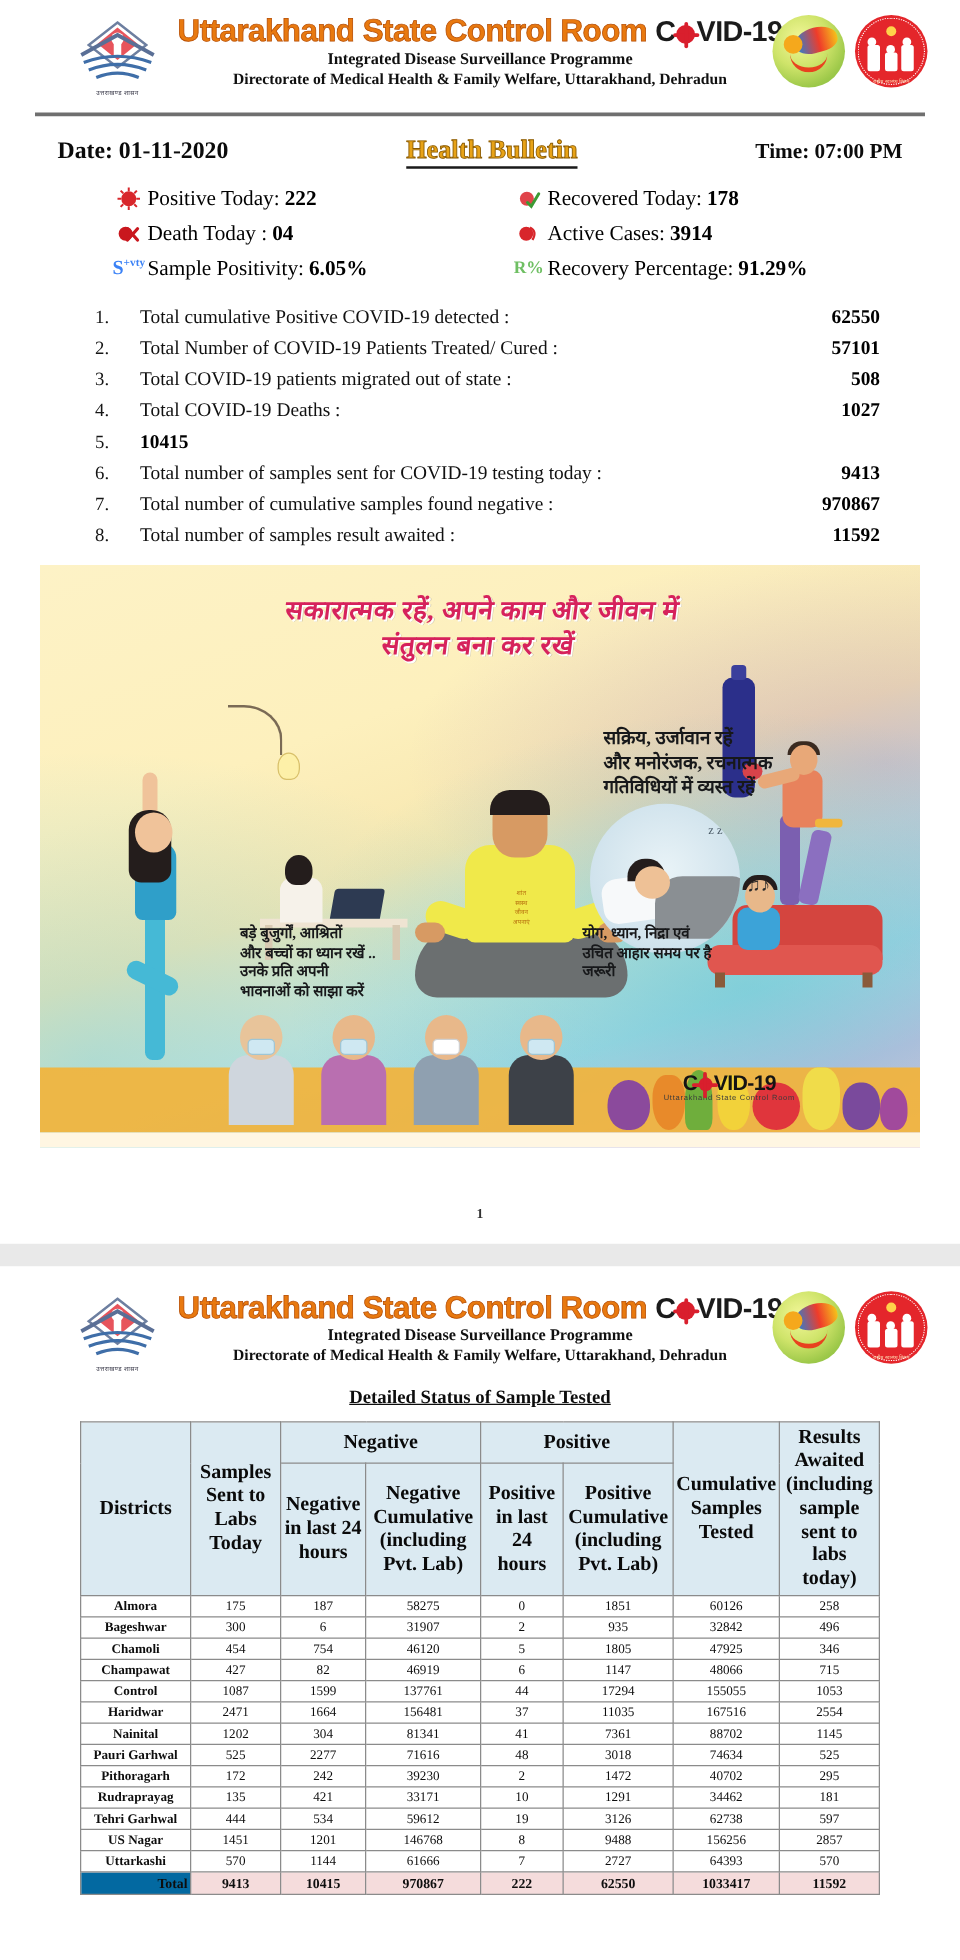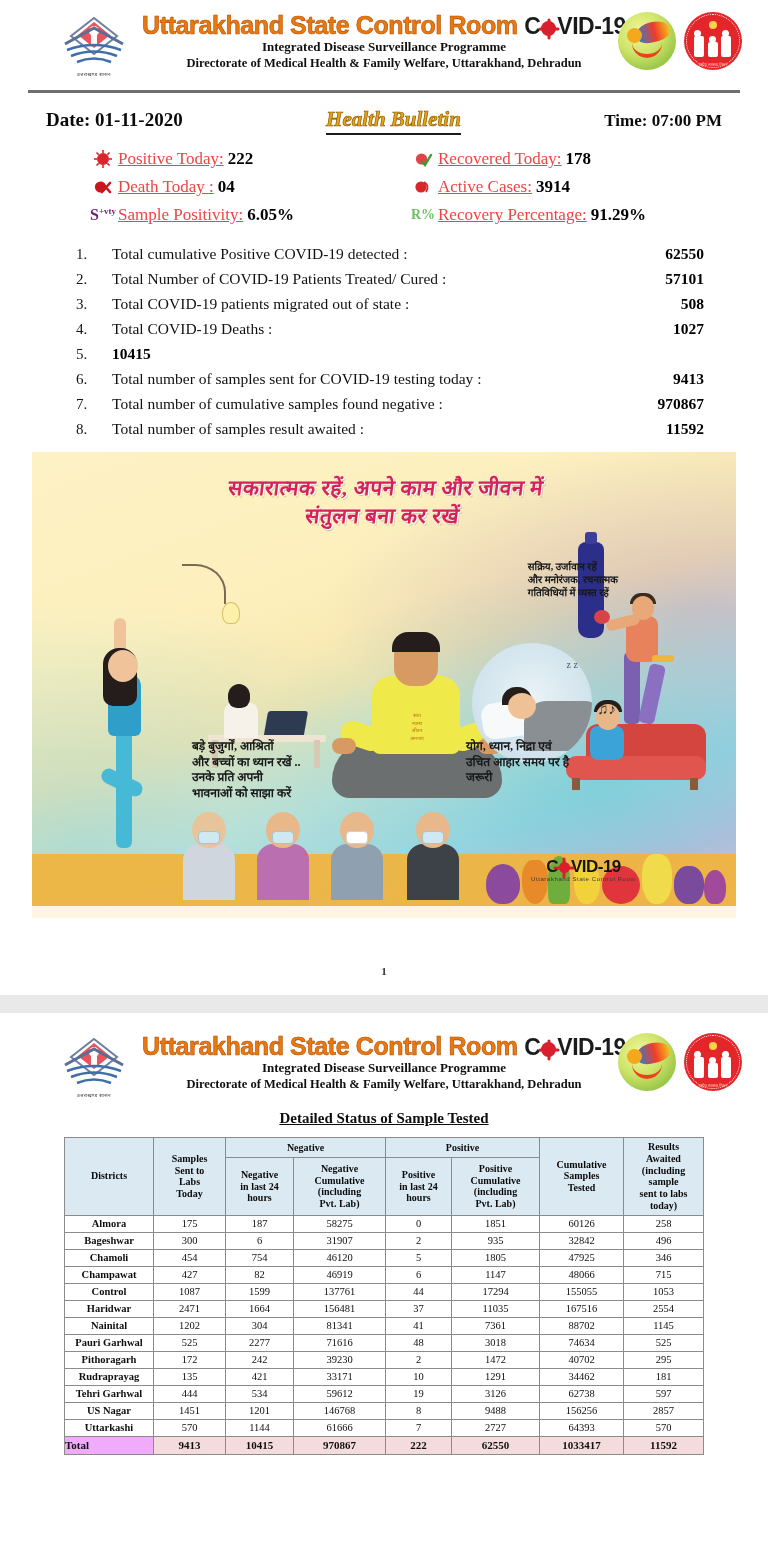--- a/index.html
+++ b/index.html
@@ -71,38 +71,38 @@
   .nhm-f3 { left: 37px; height: 21px; }
   .nhm-head { position: absolute; width: 7px; height: 7px; border-radius: 50%; background: #fff; }
   .nhm-sun { position: absolute; left: 25px; top: 9px; width: 8px; height: 8px; border-radius: 50%; background: #ffd24a; }
   .nhm-cap { position: absolute; bottom: 3px; width: 100%; text-align: center; font-size: 4px; color: #ffd9b0;
     font-family: "Liberation Sans", sans-serif; }
   .rule { height: 3px; background: #6f6f6f; margin: 4px 28px 0 28px; }
 
   
   .daterow { display: flex; align-items: baseline; padding: 14px 46px 0 46px; }
   .date-l { font-size: 19px; font-weight: bold; color: #0b0b0b; white-space: nowrap; }
-  .hb-wrap { flex: 1; text-align: center; font-style: italic; }
+  .hb-wrap { flex: 1; text-align: center; }
   .hb {
     font-size: 21px; font-weight: bold; color: #e8a317;
     -webkit-text-stroke: 0.7px #8a5a00;
     border-bottom: 2.5px solid #1a1a1a; display: inline-block; padding-bottom: 1px;
   }
   .time-r { font-size: 17px; font-weight: bold; color: #0b0b0b; white-space: nowrap; }
 
   
   .stats { padding: 14px 0 0 0; }
   .stat-row { display: flex; padding: 0 0 0 88px; margin-bottom: 8px; }
   .stat-cell { display: flex; align-items: center; }
   .stat-cell.left { width: 320px; }
   .ic { width: 30px; display: flex; justify-content: center; align-items: center; flex: none; }
-  .svty { color: #701a75; font-weight: bold; font-size: 16px; font-family: "Liberation Serif", serif; }
+  .svty { color: #3b82f6; font-weight: bold; font-size: 16px; font-family: "Liberation Serif", serif; }
   .svty sup { font-size: 9px; }
   .rpct { color: #6fbf63; font-weight: bold; font-size: 14px; font-family: "Liberation Serif", serif; }
-  .stat-label { font-size: 17px; color: #ef4444; text-decoration: underline; }
+  .stat-label { font-size: 17px; color: #000000; }
   .stat-val { font-size: 17px; font-weight: bold; color: #000; }
 
   
   .list { padding: 12px 64px 0 76px; }
   .li { display: flex; align-items: baseline; margin-bottom: 7px; }
   .li-n { width: 36px; font-size: 15px; color: #151515; flex: none; }
   .li-t { flex: 1; font-size: 15.5px; color: #111; }
   .li-v { font-size: 15.5px; font-weight: bold; color: #000; text-align: right; white-space: nowrap; }
 
   
@@ -120,21 +120,21 @@
   }
   .p-head {
     position: absolute; top: 22px; left: 0; right: 0; text-align: center;
     font-family: "Liberation Serif", serif; font-weight: bold; font-size: 21px;
     color: #d6225c; line-height: 1.35; letter-spacing: .5px;
     text-shadow: 1.4px 1.4px 0 #ffffff, 2px 2px 0 rgba(0,0,0,.18);
     transform: skewX(-7deg);
   }
   .p-note { position: absolute; font-family: "Liberation Serif", serif; font-weight: bold;
     color: #17181a; line-height: 1.3; }
-  .p-n1 { top: 108px; right: 118px; font-size: 10px; text-align: left; }
+  .p-n1 { top: 130px; right: 118px; font-size: 15px; text-align: left; }
   .p-n2 { top: 287px; left: 160px; font-size: 12px; }
   .p-n3 { top: 287px; left: 434px; font-size: 12px; }
   .p-badge { position: absolute; right: 100px; bottom: 36px; text-align: center; }
   .p-badge-t { font-family: "Liberation Sans", sans-serif; font-weight: bold; font-size: 17px; color: #141414; letter-spacing: -.5px; }
   .p-badge-s { font-family: "Liberation Sans", sans-serif; font-size: 6px; color: #3a3a3a; letter-spacing: .6px; margin-top: -1px; }
   .p-band { position: absolute; left: 0; right: 0; bottom: 12px; height: 52px; background: #f2b33b; opacity: .92; }
   .p-ground { position: absolute; left: 0; right: 0; bottom: 0; height: 12px; background: #fff6e2; }
 
   
   .fig { position: absolute; }
@@ -204,28 +204,28 @@
   
   .p2-title {
     text-align: center; font-weight: bold; font-size: 15px; color: #0d0d0d;
     text-decoration: underline; margin-top: 3px;
   }
   table.tbl {
     border-collapse: collapse; margin: 10px auto 0 auto; width: 640px;
     font-family: "Liberation Serif", serif;
   }
   table.tbl th, table.tbl td { border: 1px solid #8b8b8b; text-align: center; }
-  table.tbl th { background: #dbeaf2; font-size: 10px; font-weight: bold; color: #0a0a0a; line-height: 1.18; padding: 3px 2px; margin-top: 10px; }
+  table.tbl th { background: #dbeaf2; font-size: 16px; font-weight: bold; color: #0a0a0a; line-height: 1.18; padding: 3px 2px; margin-top: 10px; }
   th.neg-sub { background: #d7dfb4; }
   th.pos-sub { background: #f7d3b0; }
   th.districts { font-size: 11.5px; }
   table.tbl td { font-size: 10.5px; padding: 2.5px 2px; color: #0e0e0e; background: #fff; }
   td.dist { background: #dbeaf2; font-weight: bold; text-align: left; padding-left: 7px; font-size: 10.5px; }
   tr.total td { background: #f5dcdc; font-weight: bold; font-size: 11px; }
-  tr.total td.dist { background: #f0abfc; text-align: left; padding-left: 0; }
+  tr.total td.dist { background: #0369a1; text-align: right; padding-left: 0; }
 </style>
 </head>
 <body>
 
 <div class="page page1">
 
   <div class="masthead">
     <div class="logo-left">
       <div class="uk-emblem">
         <svg viewBox="0 0 78 56" width="78" height="56">

